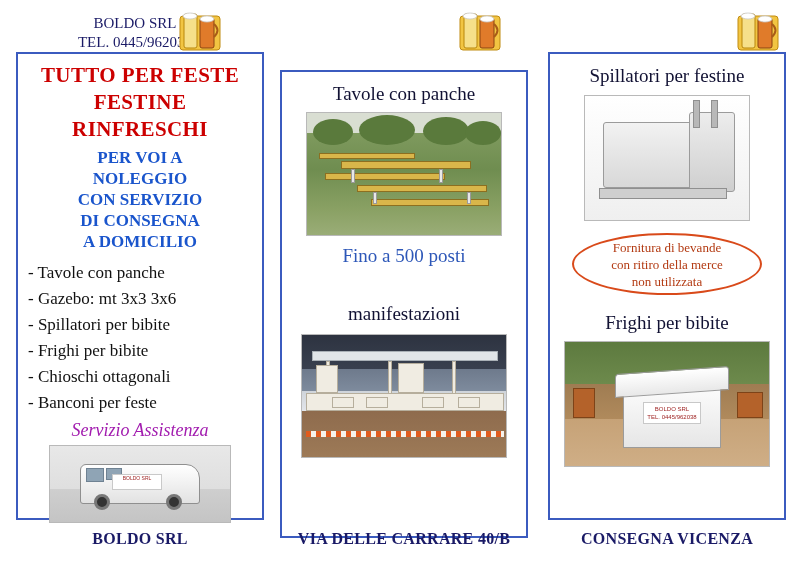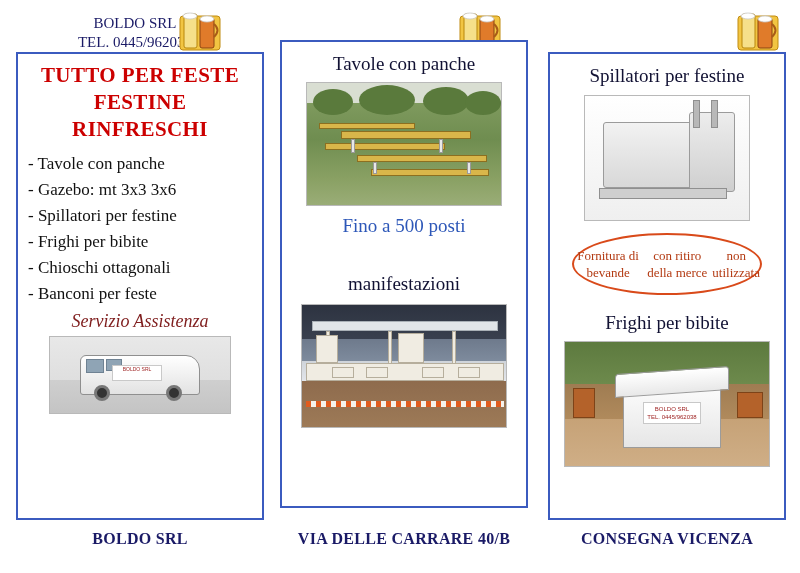--- a/index.html
+++ b/index.html
@@ -52,21 +52,21 @@
   .mug-3 { left: 734px; top: 6px; }
 
   
   .panel {
     position: absolute;
     border: 2px solid #3b5bbf;
     background: #ffffff;
     box-sizing: border-box;
   }
   .panel-1 { left: 16px;  top: 52px; width: 248px; height: 468px; }
-  .panel-2 { left: 280px; top: 40px; width: 248px; height: 468px; }
+  .panel-2 { left: 280px; top: 70px; width: 248px; height: 468px; }
   .panel-3 { left: 548px; top: 52px; width: 238px; height: 468px; }
 
   
   .p1-title {
     margin: 8px 0 0 0;
     text-align: center;
     color: #cc0000;
     font-weight: bold;
     font-size: 21px;
     line-height: 27px;
@@ -85,21 +85,21 @@
     padding: 0 0 0 10px;
     list-style: none;
     color: #111111;
     font-size: 17px;
     line-height: 26px;
   }
   .p1-list li { white-space: nowrap; }
   .p1-assist {
     margin: 4px 0 0 0;
     text-align: center;
-    color: #7f1d1d;
+    color: #a21caf;
     font-size: 18px;
     font-style: italic;
     font-family: "Liberation Serif", serif;
   }
 
   
   .photo {
     position: relative;
     overflow: hidden;
     border: 1px solid #b9b9b9;
@@ -134,21 +134,21 @@
     height: 58px;
     border: 2px solid #d94a1a;
     border-radius: 50%;
     color: #b33a12;
     font-size: 13px;
     line-height: 17px;
     text-align: center;
     display: flex;
     align-items: center;
     justify-content: center;
-    flex-direction: row;
+    flex-direction: column;
     font-family: "Liberation Serif", serif;
   }
   .p3-cap2 { margin: 16px 0 6px 0; }
   .p3-photo2 { margin: 0 auto; width: 206px; height: 126px; }
 
   
   .p1-photo { margin: 4px auto 0 auto; width: 182px; height: 78px; }
 
   
   .bottom {
@@ -320,25 +320,32 @@
 
   </div>
 
   <div class="panel panel-1">
     <div class="p1-title">
       <div>TUTTO PER FESTE</div>
       <div>FESTINE</div>
       <div>RINFRESCHI</div>
     </div>
 
+    <div class="p1-sub">
+      <div>PER VOI A</div>
+      <div>NOLEGGIO</div>
+      <div>CON SERVIZIO</div>
+      <div>DI CONSEGNA</div>
+      <div>A DOMICILIO</div>
+    </div>
 
     <ul class="p1-list">
       <li>- Tavole con panche</li>
       <li>- Gazebo: mt 3x3 3x6</li>
-      <li>- Spillatori per festine</li>
+      <li>- Spillatori per bibite</li>
       <li>- Frighi per bibite</li>
       <li>- Chioschi ottagonali</li>
       <li>- Banconi per feste</li>
     </ul>
 
     <div class="p1-assist">Servizio Assistenza</div>
 
     <div class="photo p1-photo">
       <div class="scene-van">
         <div class="van-body"></div>

